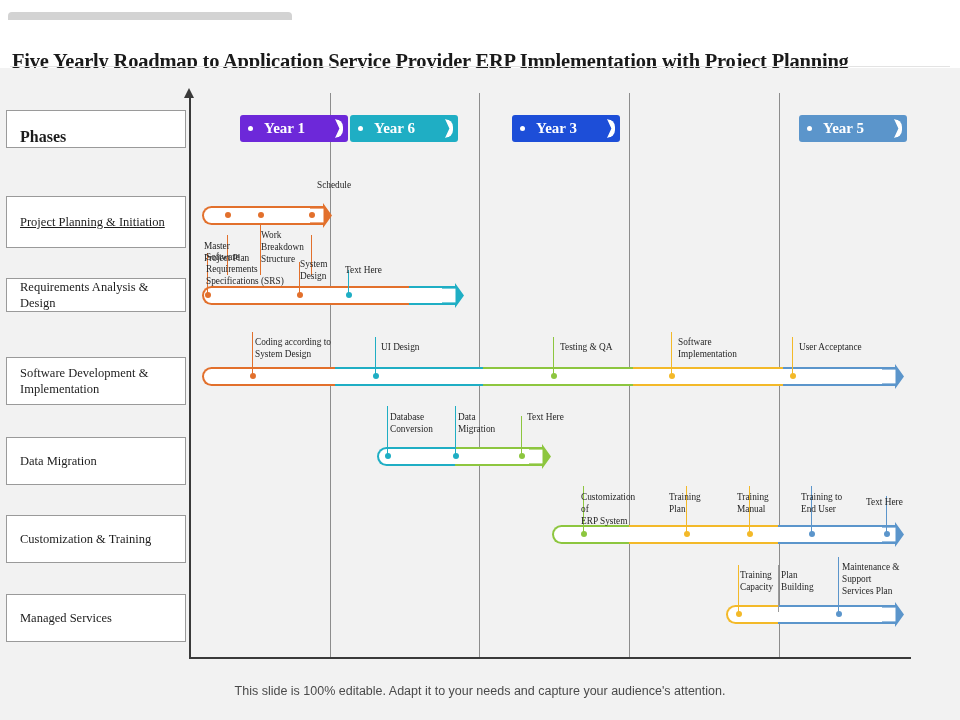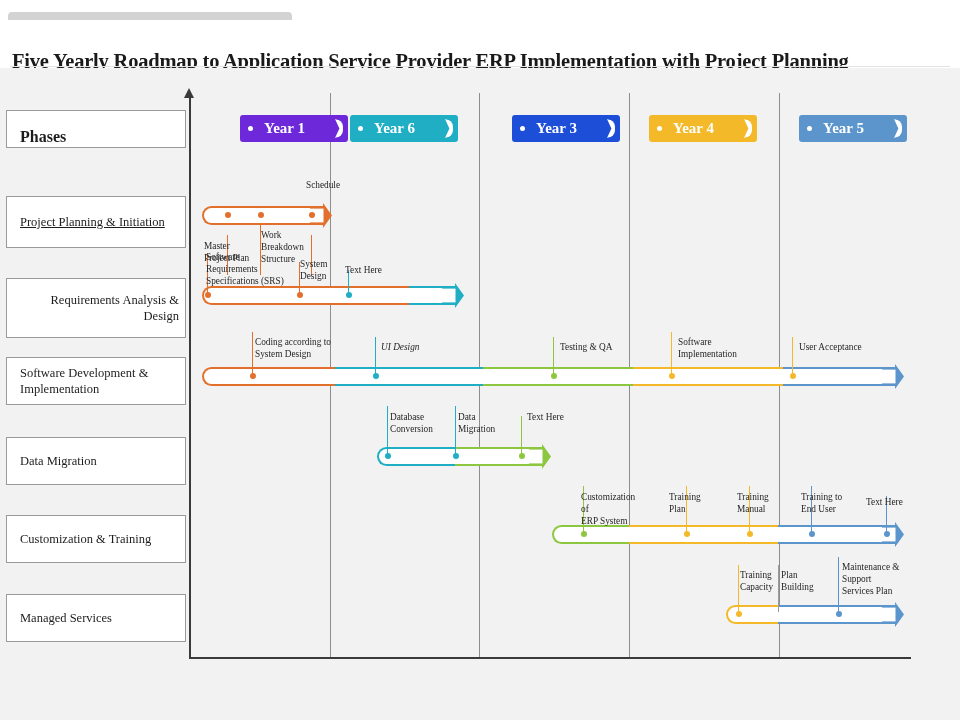--- a/index.html
+++ b/index.html
@@ -146,21 +146,21 @@
     <div class="axis-h"></div>
 
     <div class="phase-box head" style="top:42px;height:38px;">
       <span>Phases</span>
     </div>
 
     <div class="phase-box" style="top:128px;height:52px;text-decoration:underline;">
       <span>Project Planning &amp;
 Initiation</span>
     </div>
-    <div class="phase-box" style="top:210px;height:60px;text-align:right;">
+    <div class="phase-box" style="top:210px;height:34px;">
       <span>Requirements
 Analysis &amp; Design</span>
     </div>
     <div class="phase-box" style="top:289px;height:48px;">
       <span>Software Development
 &amp; Implementation</span>
     </div>
     <div class="phase-box" style="top:369px;height:48px;">
       <span>Data Migration</span>
     </div>
@@ -178,25 +178,20 @@
       <span class="chev"></span>
     </div>
     <div class="year-banner" style="left:350px;background:#1FAEC4;">
       <span class="bullet"></span>
       <span class="ylabel">Year 6</span>
       <span class="chev"></span>
     </div>
     <div class="year-banner" style="left:512px;background:#1d4ed8;">
       <span class="bullet"></span>
       <span class="ylabel">Year 3</span>
-      <span class="chev"></span>
-    </div>
-    <div class="year-banner" style="left:649px;background:#F3B929;">
-      <span class="bullet"></span>
-      <span class="ylabel">Year 4</span>
       <span class="chev"></span>
     </div>
     <div class="year-banner" style="left:799px;background:#5B95CB;">
       <span class="bullet"></span>
       <span class="ylabel">Year 5</span>
       <span class="chev"></span>
     </div>
 
     <div class="bar" style="left:202px;top:138px;width:128px;">
       <div class="seg first" style="left:0;width:116px;color:#E2702C;"></div>
@@ -213,21 +208,21 @@
 Project Plan</div>
 
     <div class="stem" style="left:260px;top:155px;height:52px;background:#E2702C;"></div>
     <div class="dot" style="left:257.5px;top:144px;background:#E2702C;"></div>
     <div class="lbl" style="left:261px;top:161px;width:50px;">Work
 Breakdown
 Structure</div>
 
     <div class="stem" style="left:311px;top:167px;height:40px;background:#E2702C;"></div>
     <div class="dot" style="left:308.5px;top:144px;background:#E2702C;"></div>
-    <div class="lbl" style="left:306px;top:111px;width:46px;top:111px;font-family:Liberation Serif, serif;">Schedule</div>
+    <div class="lbl" style="left:317px;top:111px;width:46px;top:111px;font-family:Liberation Serif, serif;">Schedule</div>
 
     <div class="bar" style="left:202px;top:218px;width:175px;">
       <div class="seg first" style="left:0;width:207px;color:#E2702C;"></div>
       <div class="seg" style="left:207px;width:40px;color:#1FAEC4;"></div>
       <div class="head" style="left:240px;">
         <svg width="22" height="25" viewBox="0 0 22 25">
             <path d="M0 3 L13 3 L13 0 L22 12.5 L13 25 L13 22 L0 22 Z" fill="#1FAEC4"></path>
             <path d="M0 5.6 L13.5 5.6 L13.5 19.4 L0 19.4 Z" fill="#ffffff"></path>
           </svg>
       </div>
@@ -260,21 +255,21 @@
           </svg>
       </div>
     </div>
     <div class="stem" style="left:252px;top:264px;height:42px;background:#E2702C;"></div>
     <div class="dot" style="left:249.5px;top:305px;background:#E2702C;"></div>
     <div class="lbl" style="left:255px;top:268px;width:92px;">Coding according to
 System  Design</div>
 
     <div class="stem" style="left:375px;top:269px;height:37px;background:#1FAEC4;"></div>
     <div class="dot" style="left:372.5px;top:305px;background:#1FAEC4;"></div>
-    <div class="lbl" style="left:381px;top:273px;width:60px;font-style:italic;">UI Design</div>
+    <div class="lbl" style="left:381px;top:273px;width:60px;">UI Design</div>
 
     <div class="stem" style="left:553px;top:269px;height:37px;background:#8DC63F;"></div>
     <div class="dot" style="left:550.5px;top:305px;background:#8DC63F;"></div>
     <div class="lbl" style="left:560px;top:273px;width:66px;">Testing &amp; QA</div>
 
     <div class="stem" style="left:671px;top:264px;height:42px;background:#F3B929;"></div>
     <div class="dot" style="left:668.5px;top:305px;background:#F3B929;"></div>
     <div class="lbl" style="left:678px;top:268px;width:72px;">Software
 Implementation</div>
 
@@ -361,13 +356,14 @@
 Building</div>
 
     <div class="stem" style="left:838px;top:489px;height:55px;background:#5B95CB;"></div>
     <div class="dot" style="left:835.5px;top:543px;background:#5B95CB;"></div>
     <div class="lbl" style="left:842px;top:493px;width:72px;">Maintenance  &amp;
 Support
 Services Plan</div>
 
   </div>
 
+  <div class="footer">This slide is 100% editable. Adapt it to your needs and capture your audience's attention.</div>
 </div>
 
 </body></html>

